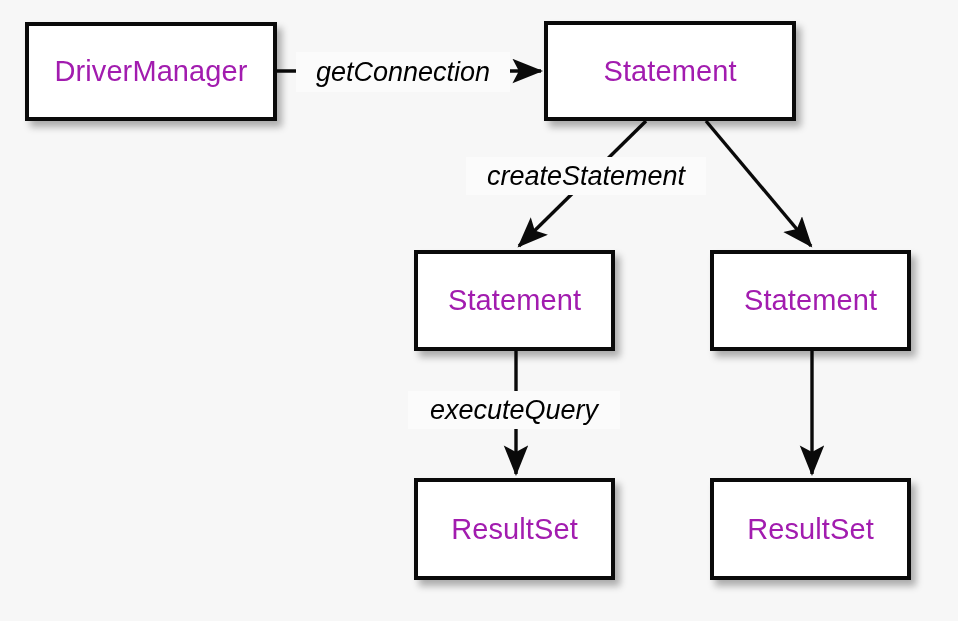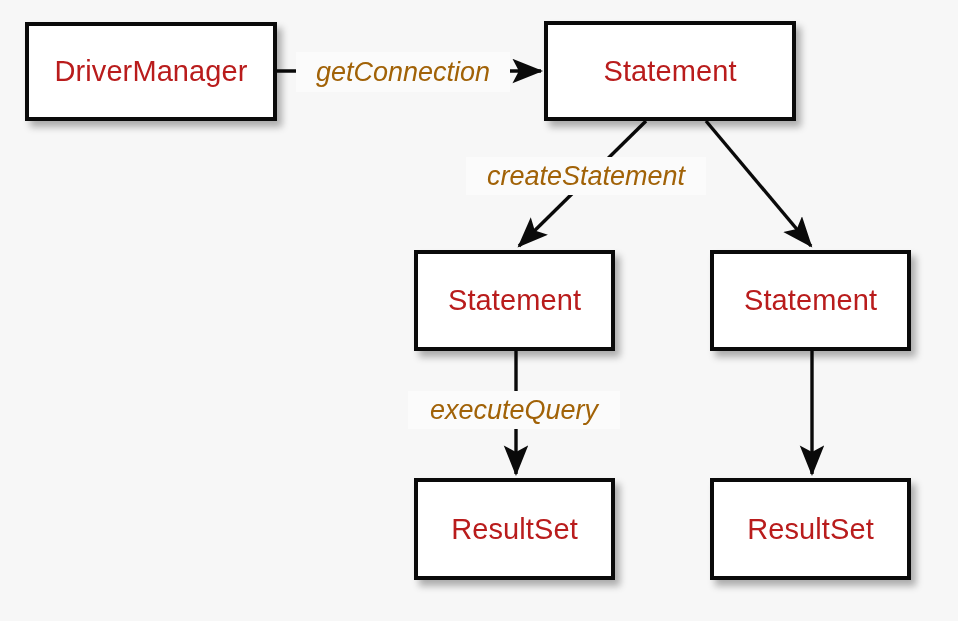--- a/index.html
+++ b/index.html
@@ -46,40 +46,40 @@
     z-index: 3;
     display: flex;
     align-items: center;
     justify-content: center;
     box-shadow: 5px 6px 7px rgba(0,0,0,0.30);
   }
   .node-label {
     font-family: "Liberation Sans", sans-serif;
     font-size: 29px;
     font-weight: 400;
-    color: #b91c1c;
+    color: #a21caf;
     letter-spacing: 0.1px;
     line-height: 1;
     white-space: nowrap;
     user-select: none;
   }
 
   #node-drivermanager { left: 25px;  top: 22px;  width: 252px; height: 99px; }
   #node-connection    { left: 544px; top: 21px;  width: 252px; height: 100px; }
   #node-statement-left  { left: 414px; top: 250px; width: 201px; height: 101px; }
   #node-statement-right { left: 710px; top: 250px; width: 201px; height: 101px; }
   #node-resultset-left  { left: 414px; top: 478px; width: 201px; height: 102px; }
   #node-resultset-right { left: 710px; top: 478px; width: 201px; height: 102px; }
 
   
   .edge-label {
     position: absolute;
     z-index: 4;
     background: #fbfbfb;
-    color: #a16207;
+    color: #000000;
     font-family: "Liberation Sans", sans-serif;
     font-style: italic;
     font-weight: 400;
     font-size: 27px;
     line-height: 1;
     display: flex;
     align-items: center;
     justify-content: center;
     white-space: nowrap;
     user-select: none;

